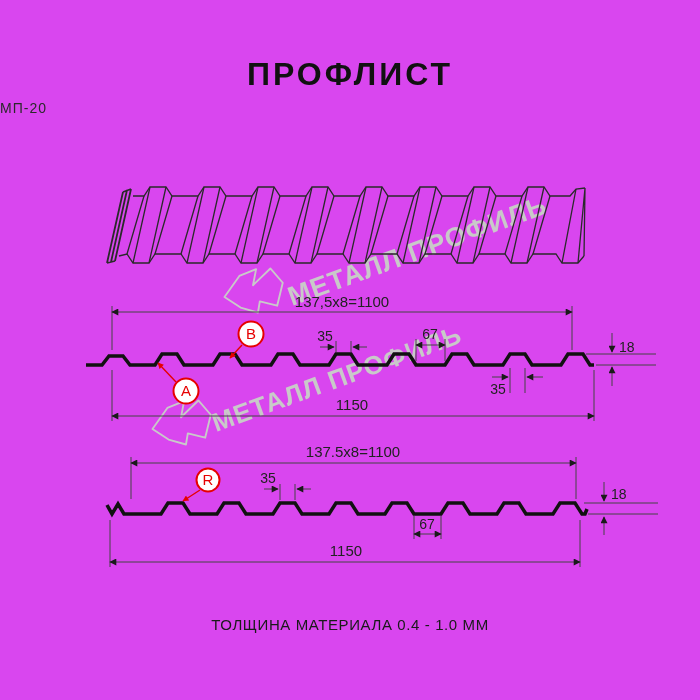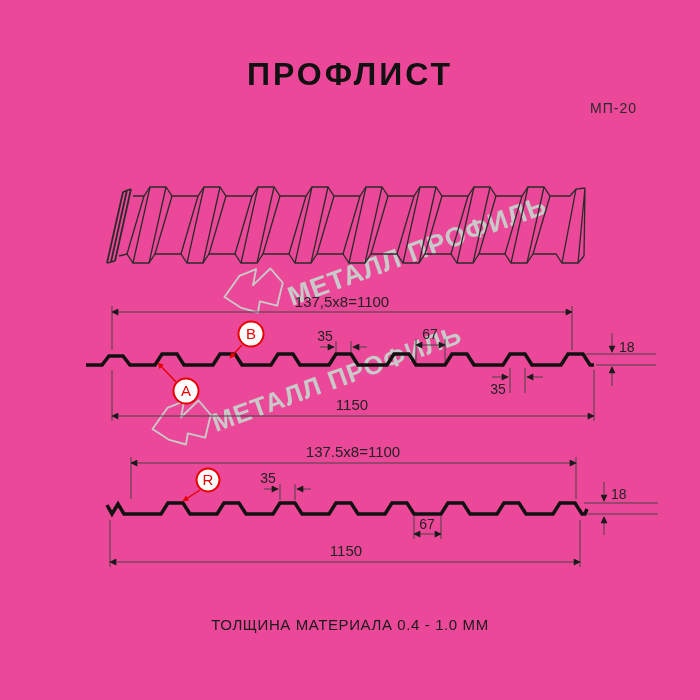--- a/index.html
+++ b/index.html
@@ -1,20 +1,20 @@
 <!DOCTYPE html>
 <html><head>
 <meta charset="utf-8">
 <style>
   html,body{margin:0;padding:0;background:#fff;}
-  .page{position:relative;width:700px;height:700px;background:#ec4899;overflow:hidden;
+  .page{position:relative;width:700px;height:700px;background:#d946ef;overflow:hidden;
         font-family:"Liberation Sans",sans-serif;}
   .title{position:absolute;top:58px;left:0;width:700px;text-align:center;
          font-size:32px;font-weight:700;letter-spacing:3px;color:#111;line-height:1;}
-  .subtitle{position:absolute;top:101px;left:0;width:637px;text-align:right;
+  .subtitle{position:absolute;top:101px;left:0;width:637px;text-align:left;
          font-size:14px;font-weight:400;letter-spacing:1px;color:#2a2a2a;line-height:1;}
   .footer{position:absolute;top:617px;left:0;width:700px;text-align:center;
          font-size:15px;font-weight:400;letter-spacing:0.6px;color:#1a1a1a;line-height:1;}
   svg{position:absolute;left:0;top:0;}
   .dim-text{font-family:"Liberation Sans",sans-serif;font-size:14px;fill:#222;}
   .dim-text-lg{font-family:"Liberation Sans",sans-serif;font-size:15px;fill:#222;}
   .thin{stroke:#444;stroke-width:1;fill:none;}
   .thick{stroke:#111;stroke-width:3.5;fill:none;}
   .sheet{stroke:#2a2a2a;stroke-width:1.3;fill:none;}
   .red{stroke:#e60000;stroke-width:1.4;fill:none;}

